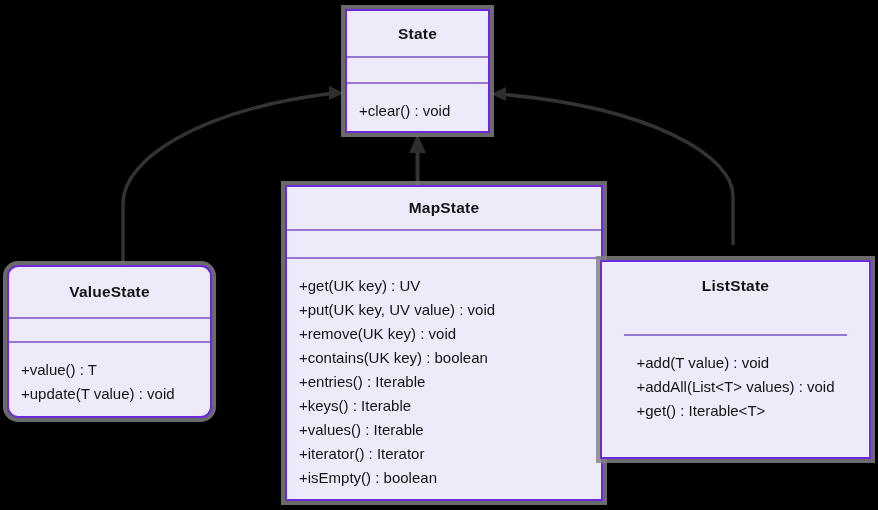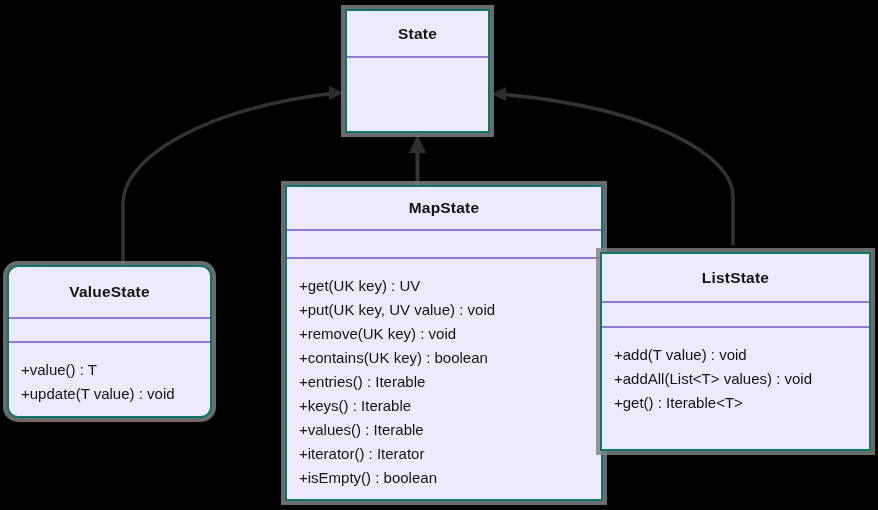--- a/index.html
+++ b/index.html
@@ -18,21 +18,21 @@
   #edges {
     position: absolute;
     left: 0;
     top: 0;
     z-index: 0;
   }
   .uml-class {
     position: absolute;
     box-sizing: border-box;
     background: #EDEAF9;
-    border: 2px solid #0f766e;
+    border: 2px solid #6d28d9;
     box-shadow: 0 0 0 4px rgba(130,130,130,0.82);
     z-index: 1;
     display: flex;
     flex-direction: column;
     color: #141414;
   }
   .uml-title {
     box-sizing: border-box;
     display: flex;
     align-items: center;
@@ -63,21 +63,21 @@
   #class-state      .uml-attrs   { height: 26px; }
 
   #class-valuestate { left:   7px; top: 265px; width: 205px; height: 153px; border-radius: 11px; }
   #class-valuestate .uml-title   { height: 50px; }
   #class-valuestate .uml-attrs   { height: 24px; }
 
   #class-mapstate   { left: 285px; top: 185px; width: 318px; height: 316px; }
   #class-mapstate   .uml-title   { height: 42px; }
   #class-mapstate   .uml-attrs   { height: 28px; }
 
-  #class-liststate  { left: 600px; top: 252px; width: 271px; height: 199px; }
+  #class-liststate  { left: 600px; top: 260px; width: 271px; height: 199px; align-items: center; }
   #class-liststate  .uml-title   { height: 47px; }
   #class-liststate  .uml-attrs   { height: 25px; }
 </style>
 </head>
 <body>
 
 <div id="canvas">
 
   <svg id="edges" width="878" height="510" viewBox="0 0 878 510">
 
@@ -87,20 +87,23 @@
     <path d="M 417.5 152 L 417.5 186" fill="none" stroke="#333333" stroke-width="4"></path>
     <polygon points="417.5,134 409,153 426,153" fill="#2D2D2D"></polygon>
 
     <path d="M 733 245 L 733 196 C 733 156 652 108 504 94.5" fill="none" stroke="#333333" stroke-width="3.5"></path>
     <polygon points="491,94 506,87 506,101" fill="#2D2D2D"></polygon>
   </svg>
 
   <div class="uml-class" id="class-state">
     <div class="uml-title">State</div>
     <div class="uml-attrs"></div>
+    <div class="uml-methods">
+        <div class="method-line">+clear() : void</div>
+      </div>
   </div>
 
   <div class="uml-class" id="class-valuestate">
     <div class="uml-title">ValueState</div>
     <div class="uml-attrs"></div>
     <div class="uml-methods">
         <div class="method-line">+value() : T</div>
         <div class="method-line">+update(T value) : void</div>
       </div>
   </div>

